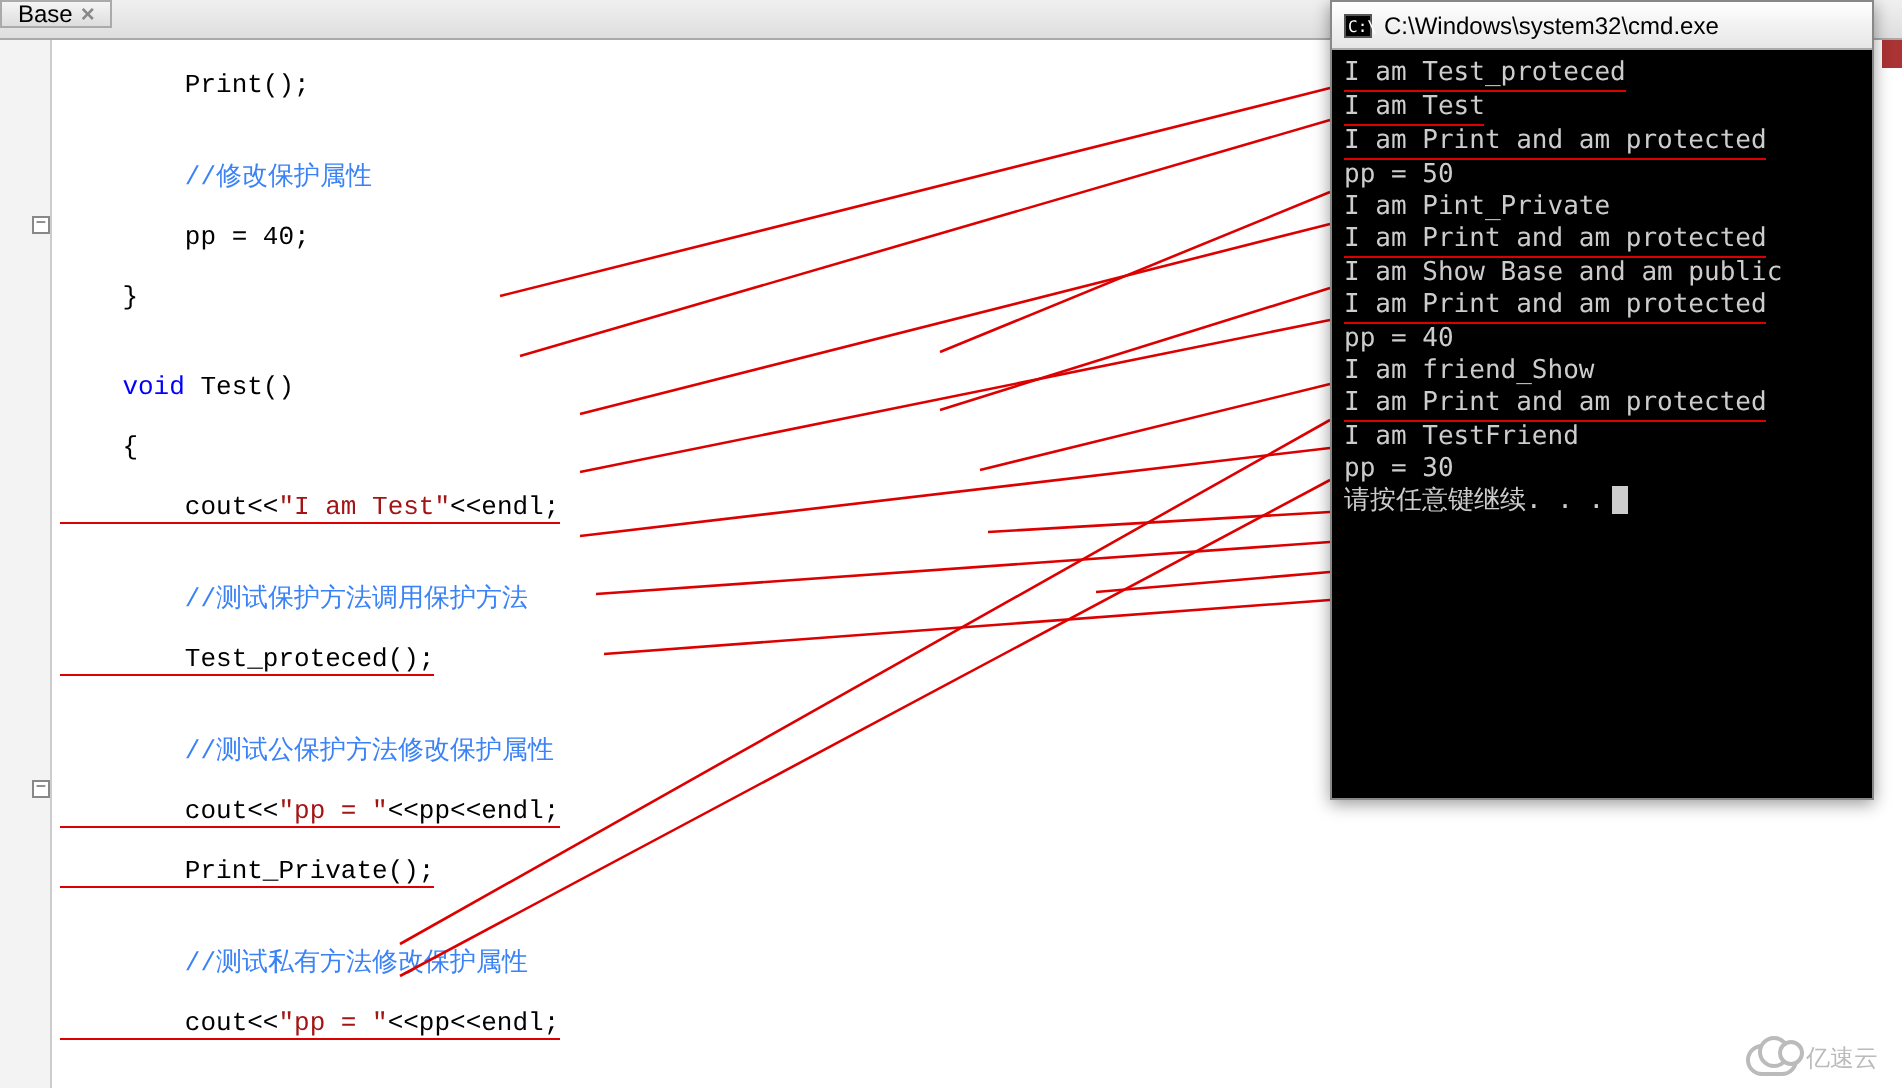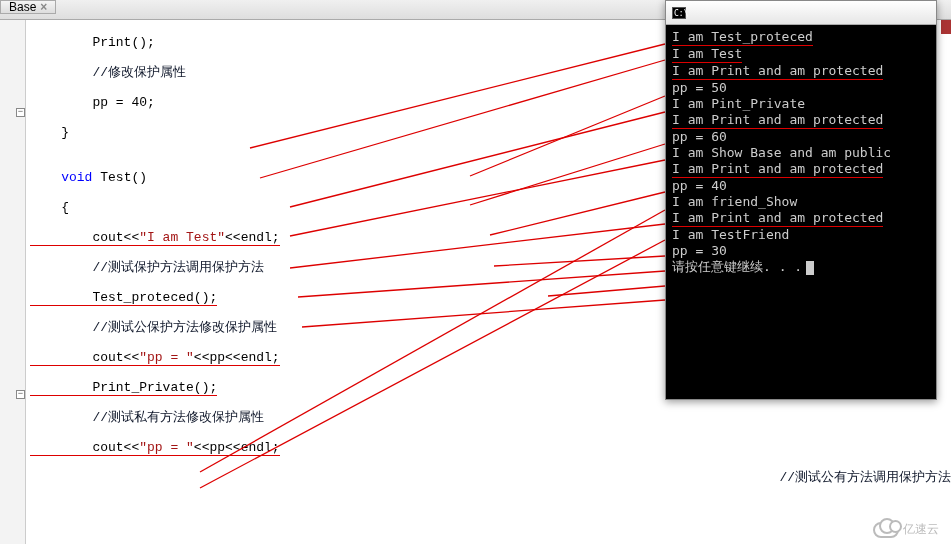--- a/index.html
+++ b/index.html
@@ -59,21 +59,21 @@
   background: #008000;
 }
 .code-area {
   position: absolute;
   left: 26px; top: 20px; right: 0; bottom: 0;
   white-space: pre;
   line-height: 15px;
   color: #000;
   padding-left: 4px;
 }
-.cmt { color: #0f172a; }
+.cmt { color: #3b82f6; margin-top: 16px; }
 .str { color: #a31515; }
 .kw  { color: #0000ff; }
 .red-under {
   border-bottom: 1.5px solid #d00;
 }
 .red-line-svg {
   position: absolute;
   left: 0; top: 0;
   width: 951px;
   height: 544px;
@@ -231,29 +231,29 @@
   <line x1="298" y1="297" x2="665" y2="271"></line>
   <line x1="548" y1="296" x2="665" y2="286"></line>
   <line x1="302" y1="327" x2="665" y2="300"></line>
   <line x1="200" y1="472" x2="665" y2="210"></line>
   <line x1="200" y1="488" x2="665" y2="240"></line>
 </svg>
 
 <div class="console">
   <div class="console-titlebar">
     <div class="console-icon">C:\</div>
+    <span>C:\Windows\system32\cmd.exe</span>
   </div>
   <div class="console-body" id="console-body">
       <div><span class="ru">I am Test_proteced</span></div>
       <div><span class="ru">I am Test</span></div>
       <div><span class="ru">I am Print and am protected</span></div>
       <div>pp = 50</div>
       <div>I am Pint_Private</div>
       <div><span class="ru">I am Print and am protected</span></div>
-      <div>pp = 60</div>
       <div>I am Show Base and am public</div>
       <div><span class="ru">I am Print and am protected</span></div>
       <div>pp = 40</div>
       <div>I am friend_Show</div>
       <div><span class="ru">I am Print and am protected</span></div>
       <div>I am TestFriend</div>
       <div>pp = 30</div>
       <div>请按任意键继续. . .<span class="cursor"></span></div>
     </div>
 </div>

